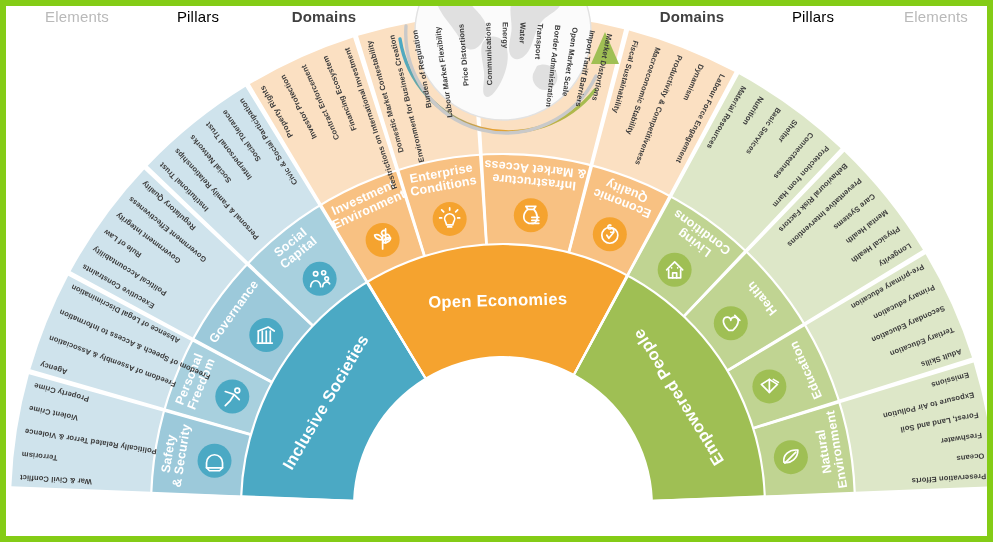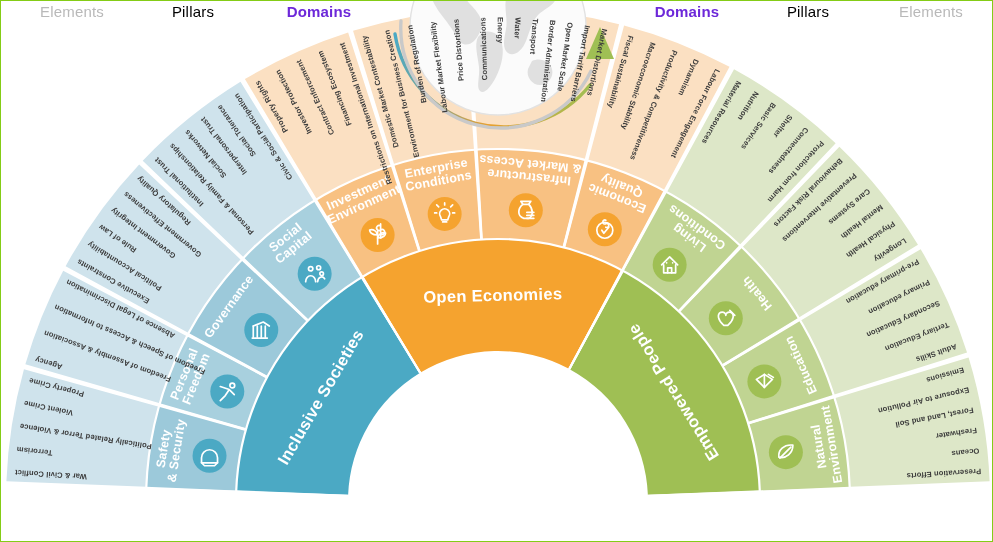--- a/index.html
+++ b/index.html
@@ -1,22 +1,22 @@
 <!DOCTYPE html>
 <html><head>
 <meta charset="utf-8">
 <style>
   html,body{margin:0;padding:0;background:#ffffff;}
   body{font-family:"Liberation Sans",sans-serif;}
-  #root{position:relative;width:993px;height:542px;background:#fff;box-sizing:border-box;border:1px solid #84cc16;overflow:hidden;}
+  #root{position:relative;width:993px;height:542px;background:#fff;box-sizing:border-box;border:6px solid #84cc16;overflow:hidden;}
   #headers{position:absolute;left:0;top:0;width:993px;height:24px;}
   .hdr{position:absolute;top:2px;font-size:15px;letter-spacing:.2px;white-space:nowrap;transform:translateX(-50%);}
   .hdr.elements{color:#b9b9b9;font-weight:400;}
   .hdr.pillars{color:#000000;font-weight:400;}
-  .hdr.domains{color:#6d28d9;font-weight:700;}
+  .hdr.domains{color:#404040;font-weight:700;}
   svg#wheel{position:absolute;left:0;top:0;width:993px;height:542px;display:block;}
   .sep{stroke:#ffffff;stroke-width:2.2;fill:none;}
   .domlabel{fill:#ffffff;font-size:16.5px;font-weight:600;letter-spacing:.3px;}
   .pillarlabel{fill:#ffffff;font-size:12.5px;font-weight:700;letter-spacing:.2px;}
   .elemlabel{fill:#3b3b3b;font-size:7.6px;font-weight:600;letter-spacing:.1px;}
   .iconglyph{fill:none;stroke:#ffffff;stroke-width:1.7;stroke-linecap:round;stroke-linejoin:round;}
   .globe-sphere{fill:#fbfbfb;stroke:#e2e2e2;stroke-width:1.4;}
   .globe-land{fill:#e0e0e0;}
   .arrowpath{fill:none;stroke-width:3.4;stroke-linecap:round;}
 </style>

